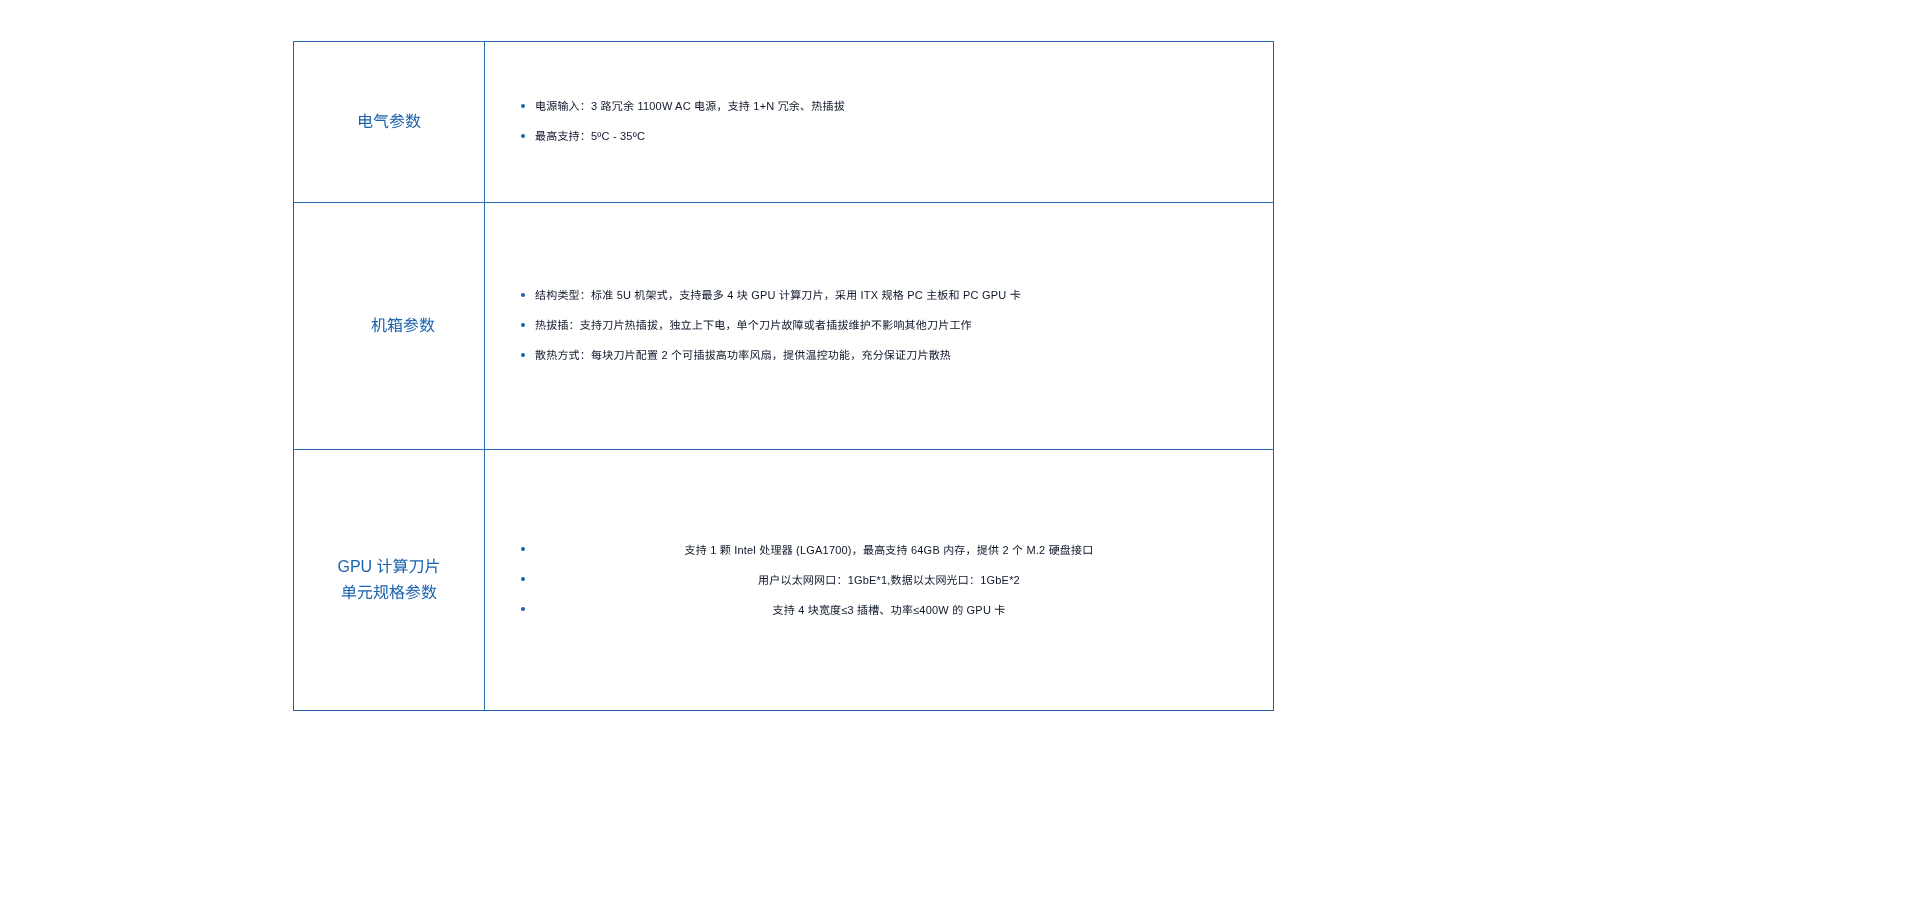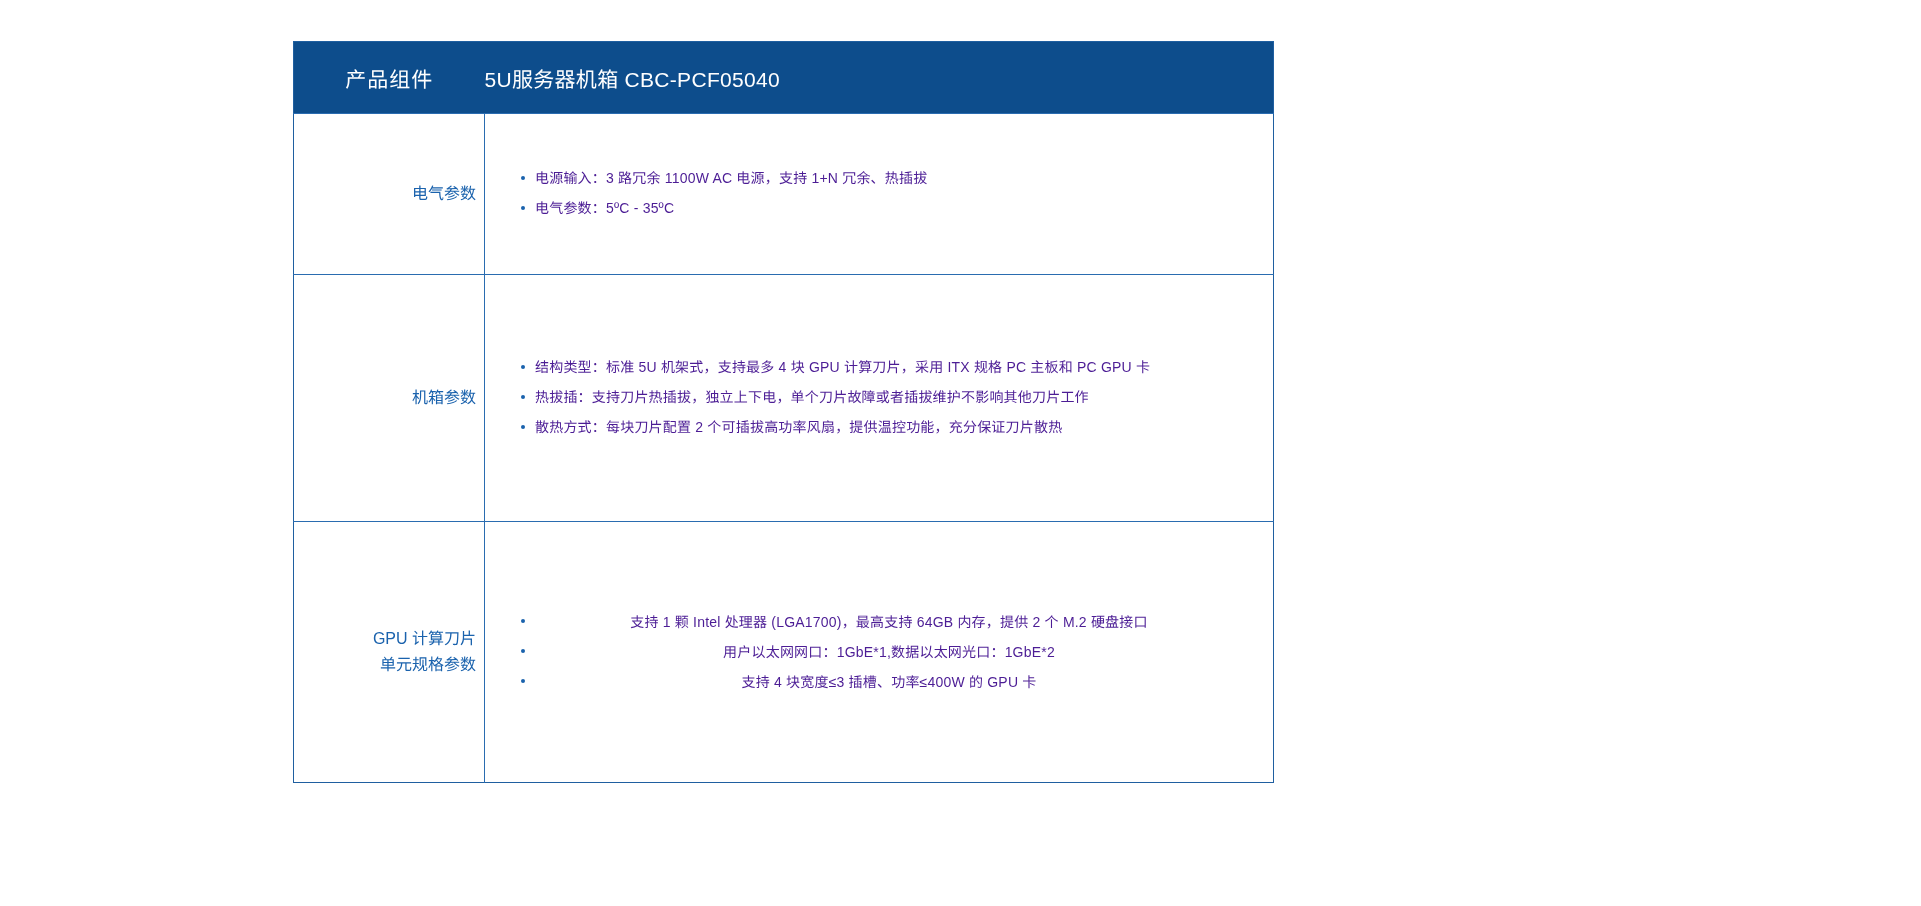--- a/index.html
+++ b/index.html
@@ -48,43 +48,43 @@
     font-weight: 400;
     letter-spacing: 0.3px;
   }
 
   
   td.label-cell {
     border-top: 1px solid #2a6cb0;
     border-right: 1px solid #2a6cb0;
     color: #1a62ad;
     font-size: 16px;
-    text-align: right;
+    text-align: center;
     vertical-align: middle;
     line-height: 26px;
     padding: 6px 8px;
   }
   td.content-cell {
     border-top: 1px solid #2a6cb0;
     vertical-align: middle;
     padding: 14px 30px 14px 36px;
   }
   tr.row-1 td.label-cell, tr.row-1 td.content-cell { height: 132px; }
   tr.row-2 td.label-cell, tr.row-2 td.content-cell { height: 218px; padding-left: 36px; }
   tr.row-3 td.label-cell, tr.row-3 td.content-cell { height: 232px; }
 
   ul.bullets {
     list-style: none;
     margin: 0;
     padding: 0;
   }
   ul.bullets li {
     position: relative;
-    color: #4c1d95;
-    font-size: 14px;
+    color: #0f172a;
+    font-size: 11px;
     line-height: 29px;
     padding-left: 14px;
     margin: 0 0 1px 0;
     letter-spacing: 0.2px;
   }
   ul.bullets li::before {
     content: "";
     position: absolute;
     left: 0;
     top: 12px;
@@ -99,31 +99,27 @@
 </head>
 <body>
 
 <div id="spec-wrapper">
   <table class="spec-table">
     <colgroup>
         <col class="c1">
         <col class="c2">
       </colgroup>
     <tbody>
-      <tr class="header-row">
-        <td class="hdr-left">产品组件</td>
-        <td class="hdr-right">5U服务器机箱 CBC-PCF05040</td>
-      </tr>
 
       <tr class="row-1">
         <td class="label-cell">电气参数</td>
         <td class="content-cell">
           <ul class="bullets">
             <li>电源输入：3 路冗余 1100W AC 电源，支持 1+N 冗余、热插拔</li>
-            <li>电气参数：5ºC - 35ºC</li>
+            <li>最高支持：5ºC - 35ºC</li>
           </ul>
         </td>
       </tr>
 
       <tr class="row-2">
         <td class="label-cell">机箱参数</td>
         <td class="content-cell">
           <ul class="bullets">
             <li>结构类型：标准 5U 机架式，支持最多 4 块 GPU 计算刀片，采用 ITX 规格 PC 主板和 PC GPU 卡</li>
             <li>热拔插：支持刀片热插拔，独立上下电，单个刀片故障或者插拔维护不影响其他刀片工作</li>

